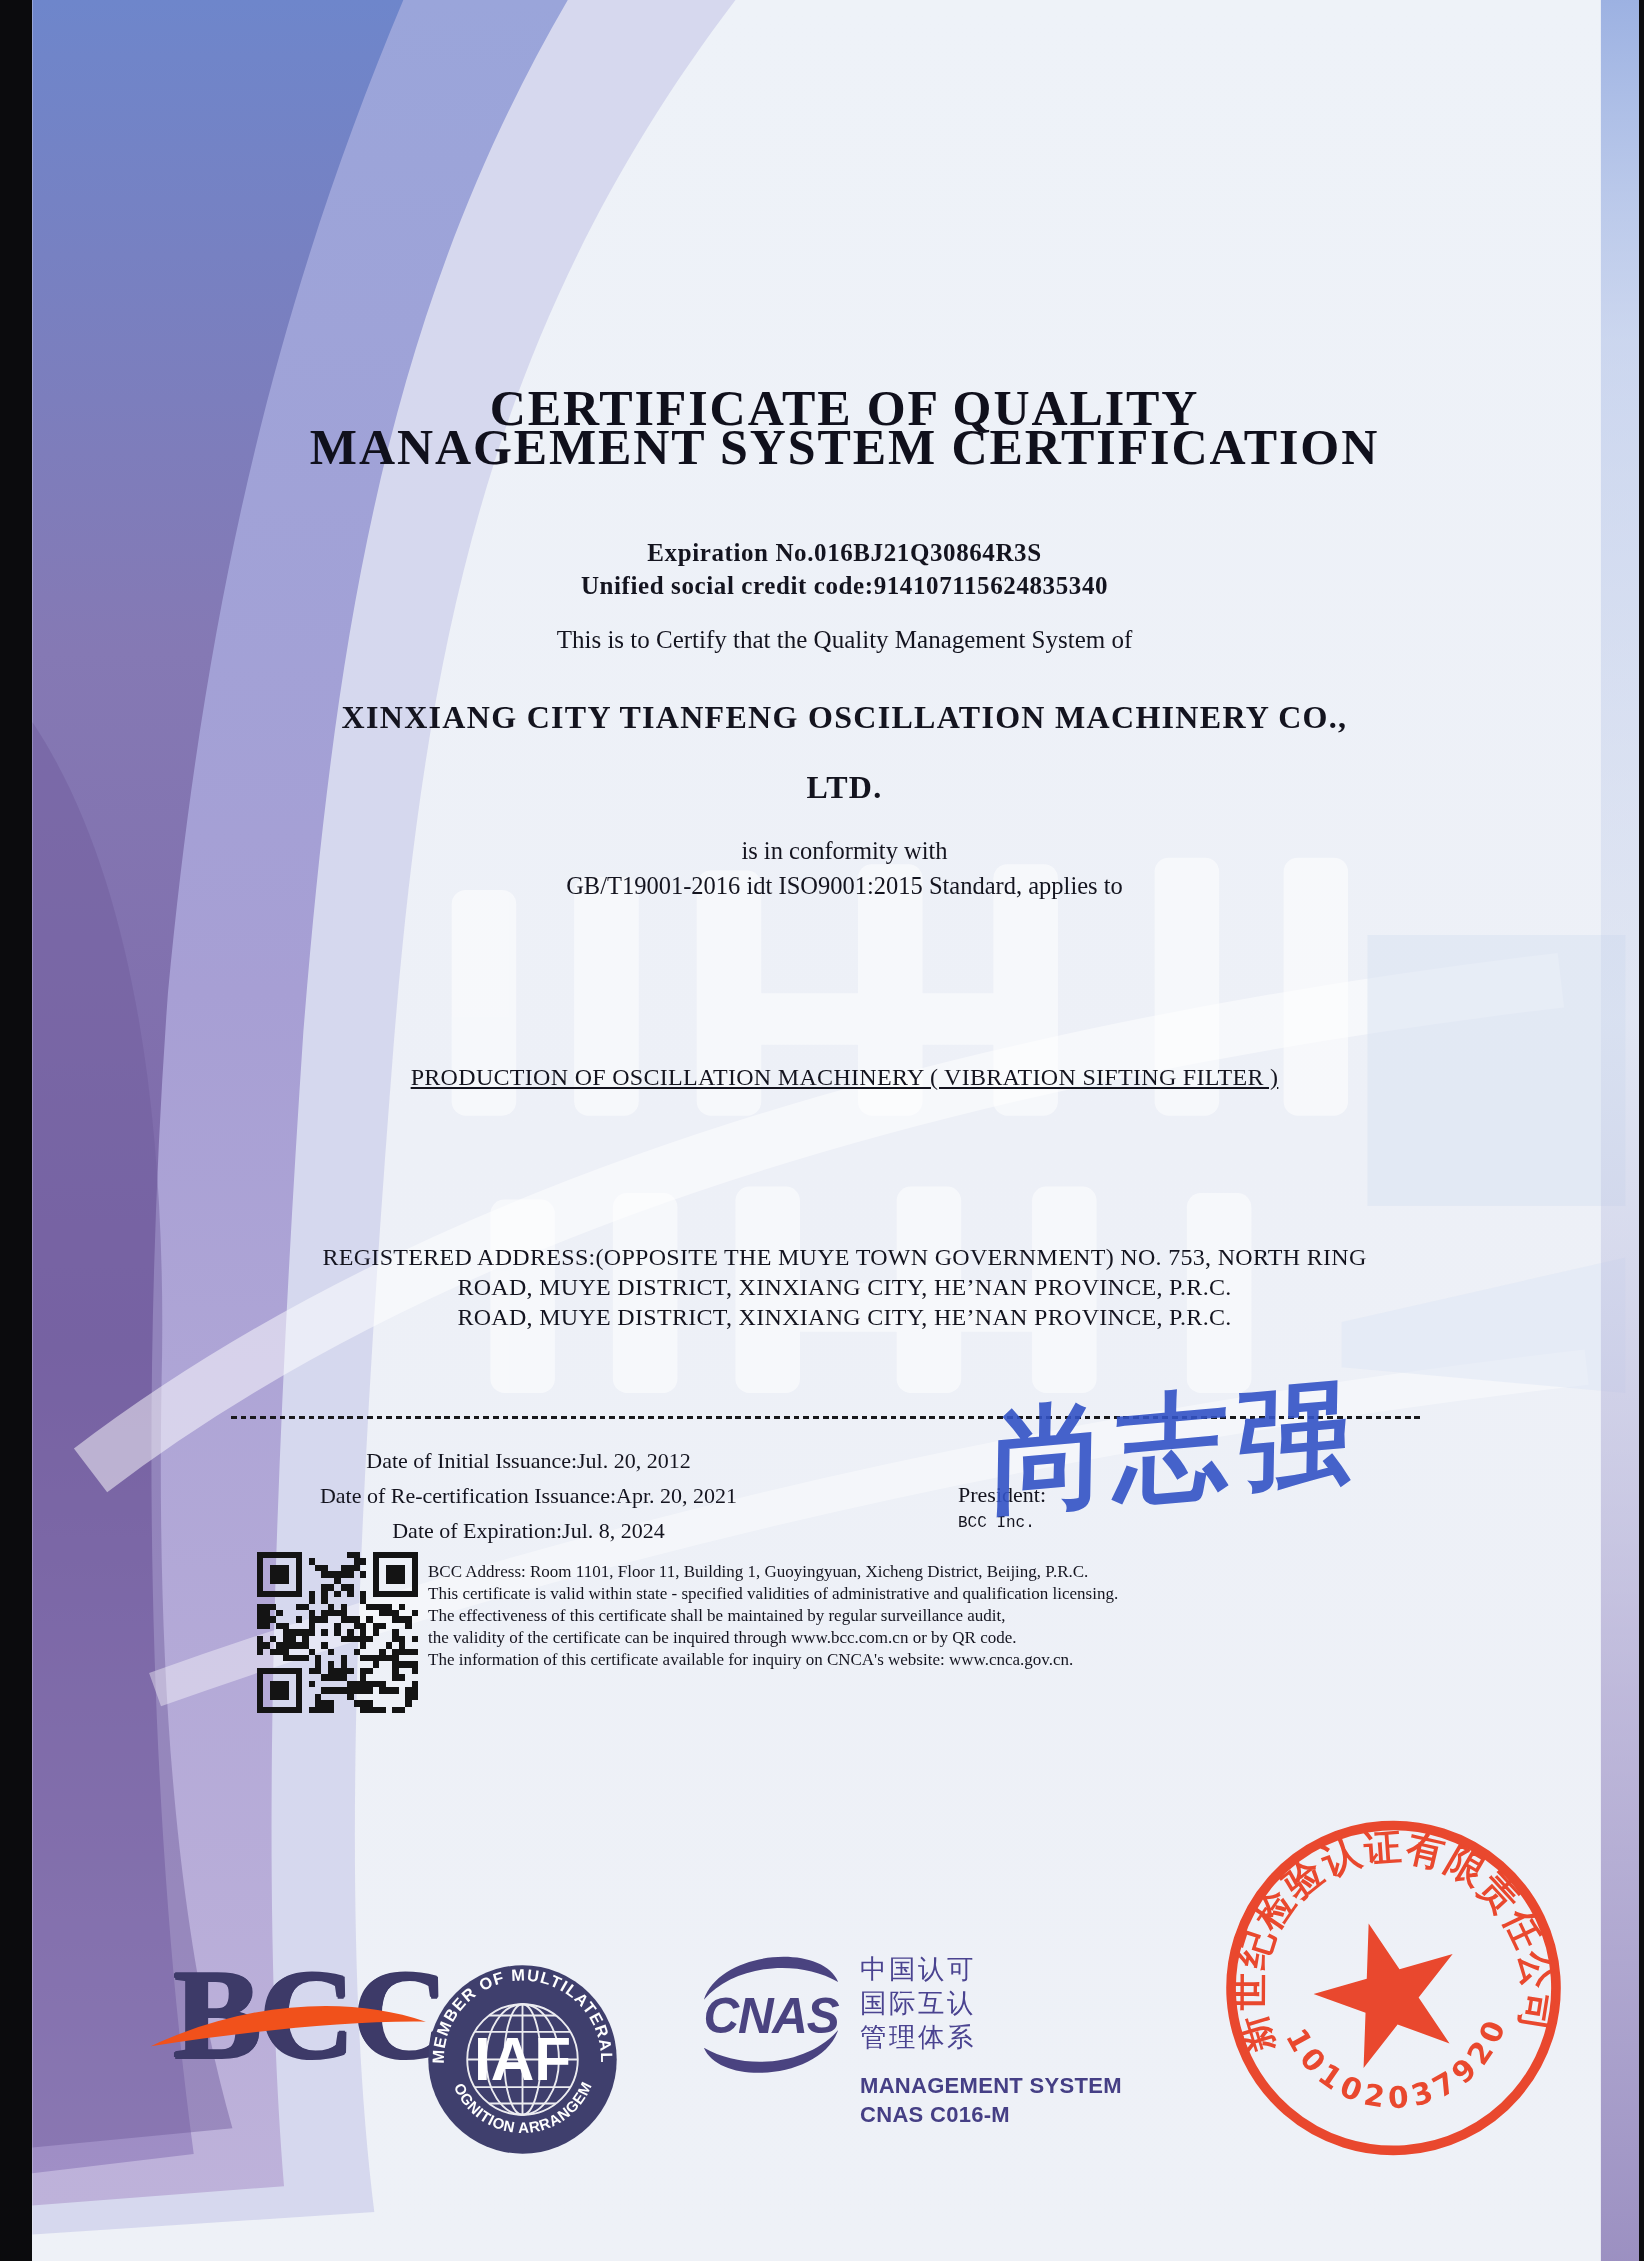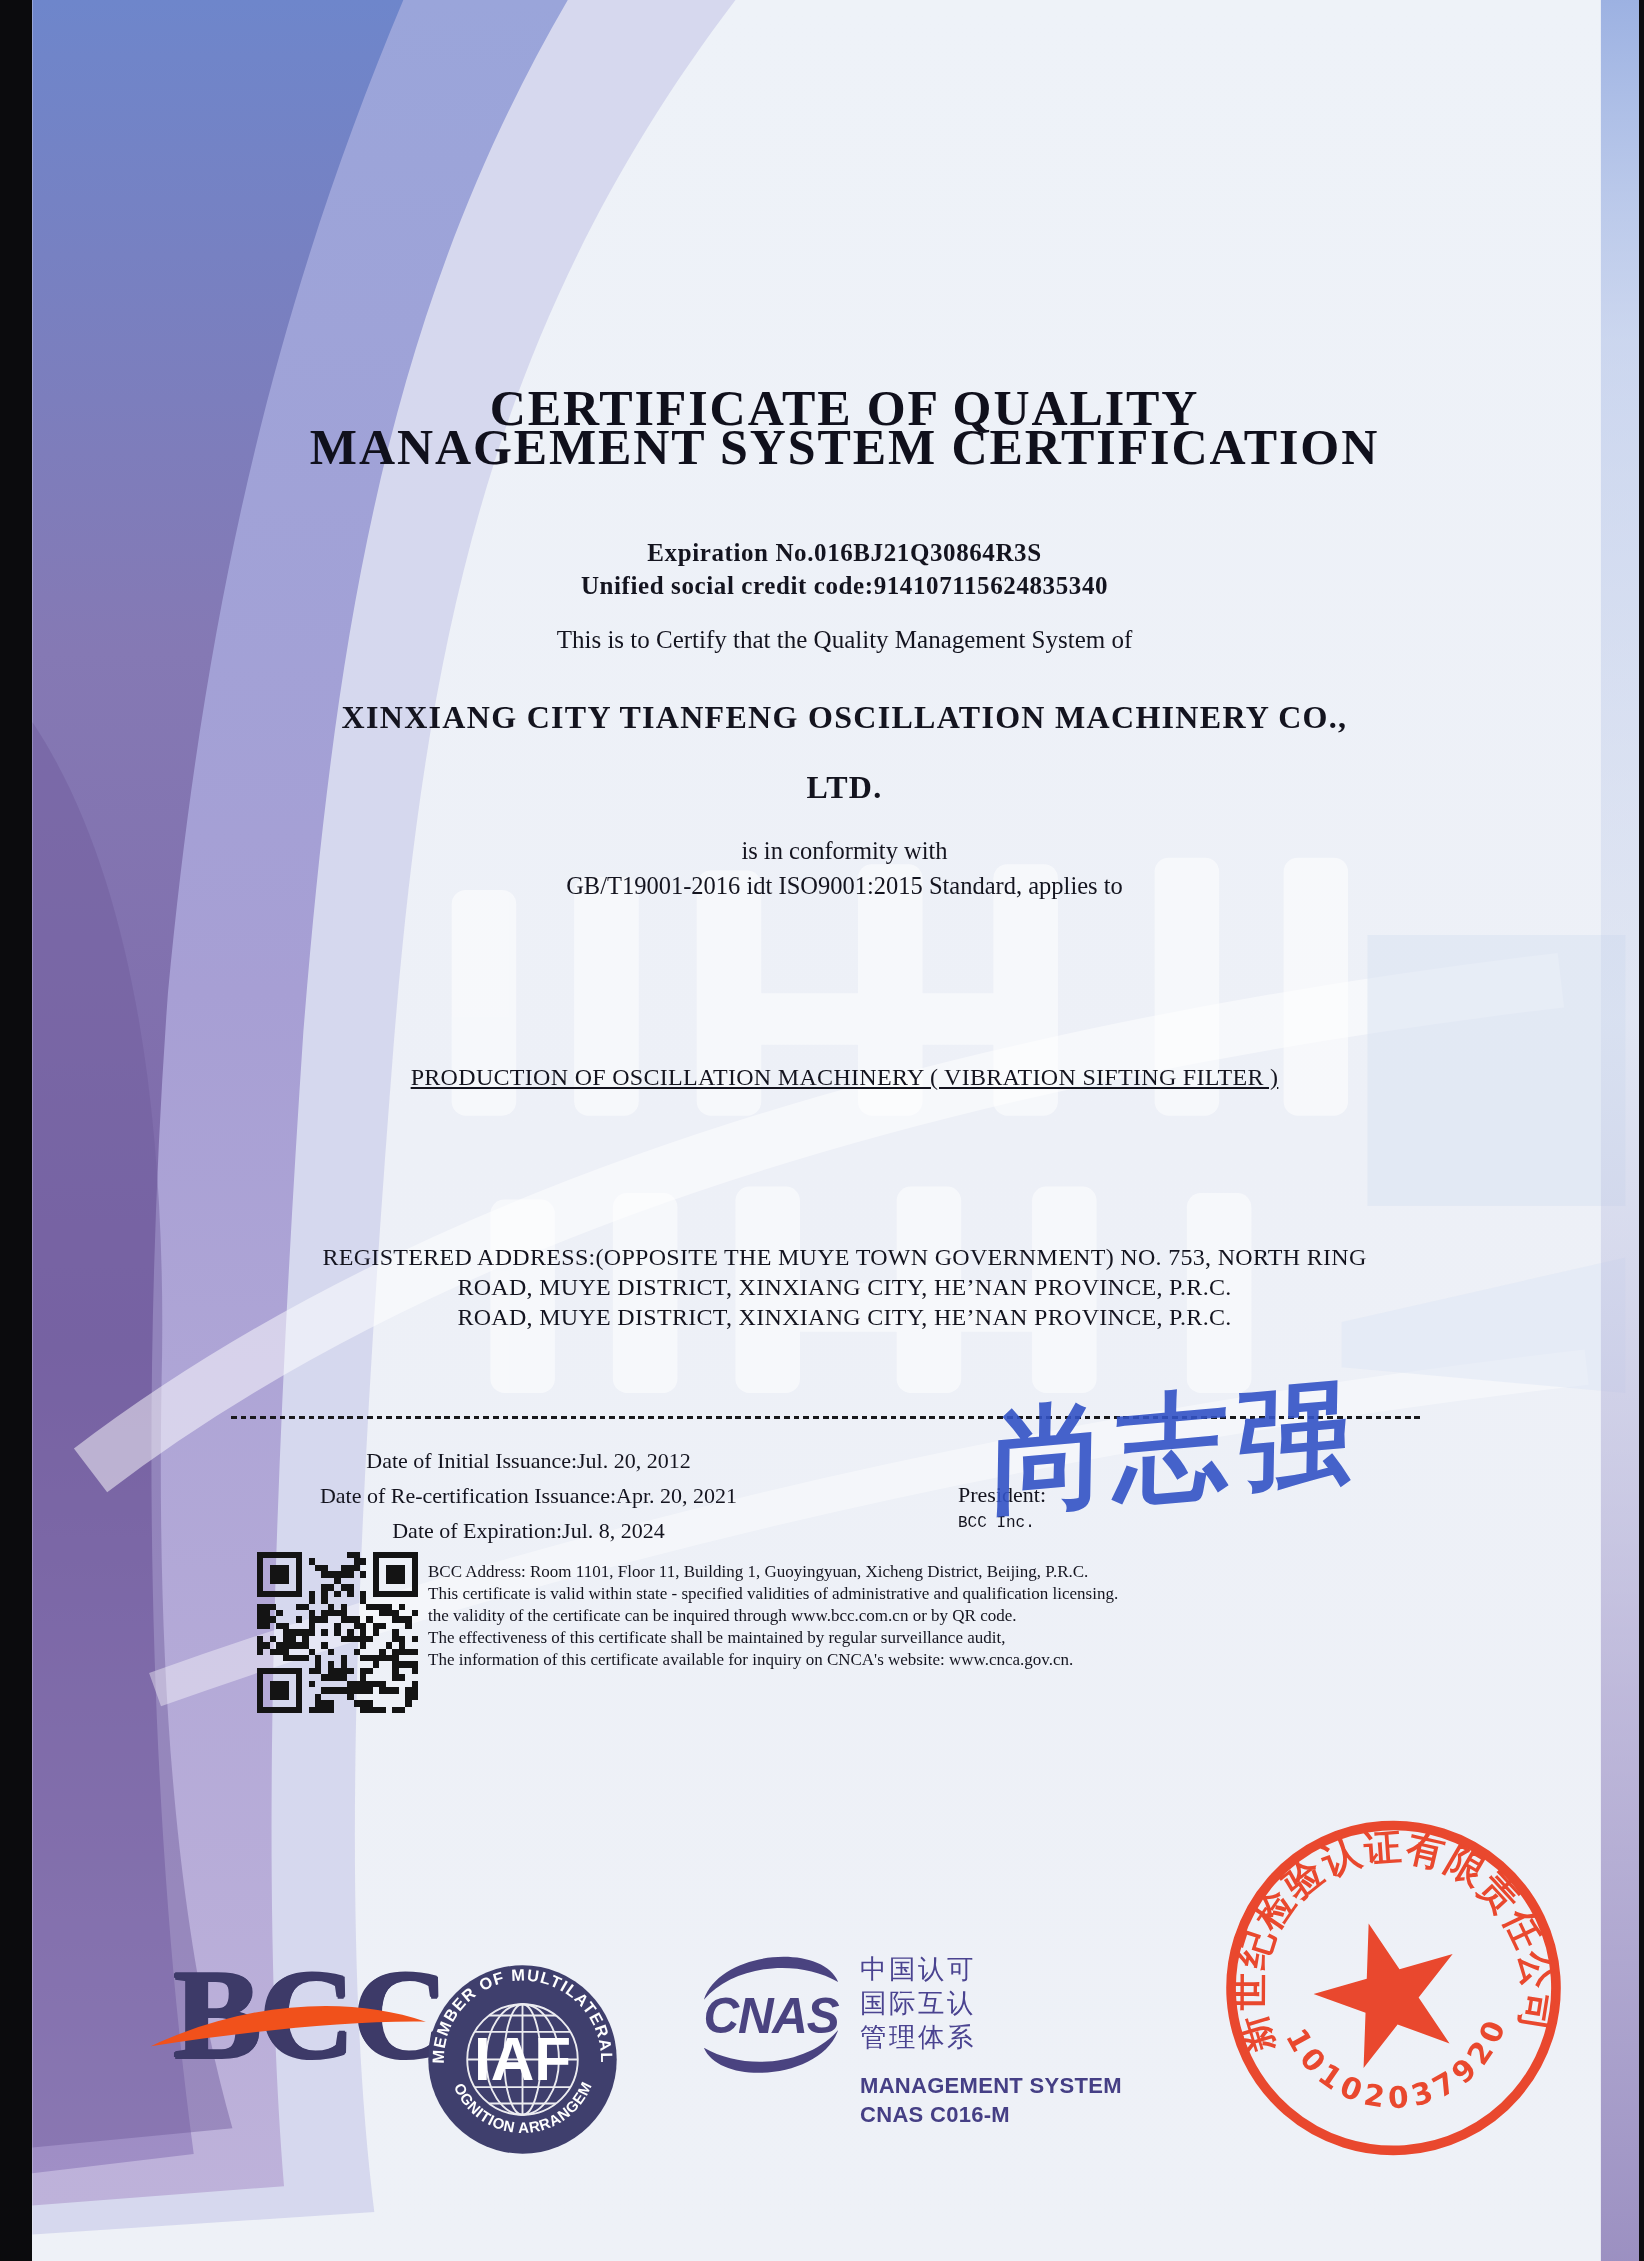--- a/index.html
+++ b/index.html
@@ -476,22 +476,22 @@
         <rect x="180" y="240" width="10" height="10"></rect>
         <rect x="190" y="240" width="10" height="10"></rect>
         <rect x="210" y="240" width="10" height="10"></rect>
         <rect x="220" y="240" width="10" height="10"></rect>
       </svg>
   </div>
 
   <div class="abs fineprint">
     <div>BCC Address: Room 1101, Floor 11, Building 1, Guoyingyuan, Xicheng District, Beijing, P.R.C.</div>
     <div>This certificate is valid within state - specified validities of administrative and qualification licensing.</div>
+    <div>The effectiveness of this certificate shall be maintained by regular surveillance audit,</div>
     <div>the validity of the certificate can be inquired through www.bcc.com.cn or by QR code.</div>
-    <div>The effectiveness of this certificate shall be maintained by regular surveillance audit,</div>
     <div>The information of this certificate available for inquiry on CNCA's website: www.cnca.gov.cn.</div>
   </div>
 
   <div class="abs bcc-logo-text">BCC</div>
   <svg class="abs bcc-swoosh" width="284" height="71" viewBox="0 0 440 110">
     <path d="M6,84 C150,16 310,4 432,46 C310,44 150,62 6,84 Z" fill="#f1511b"></path>
   </svg>
 
   <svg class="abs iaf-seal" width="201" height="201" viewBox="0 0 320 320">
     <circle cx="160" cy="160" r="150" fill="#3f3f6d"></circle>

